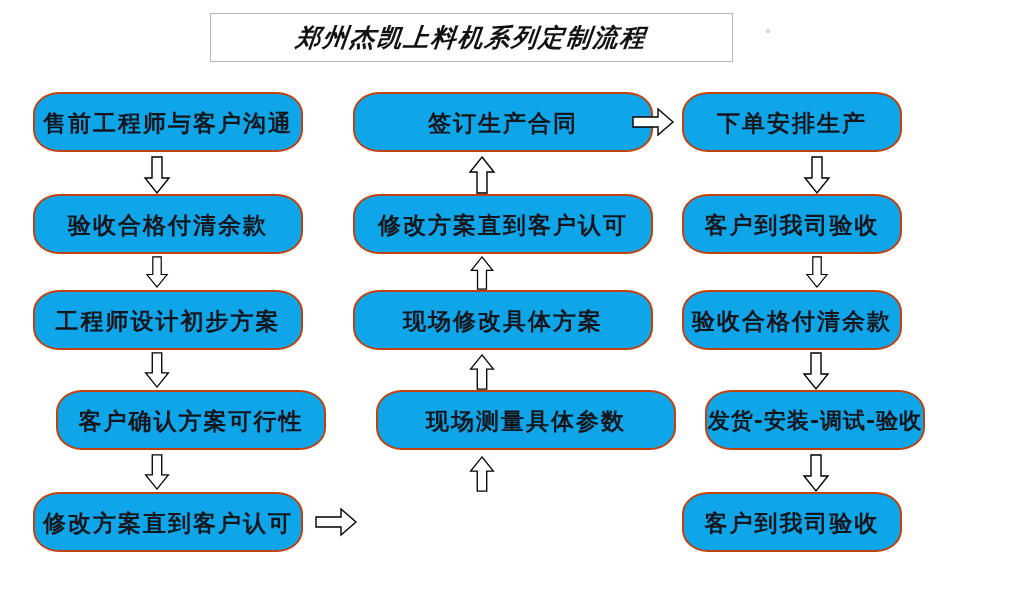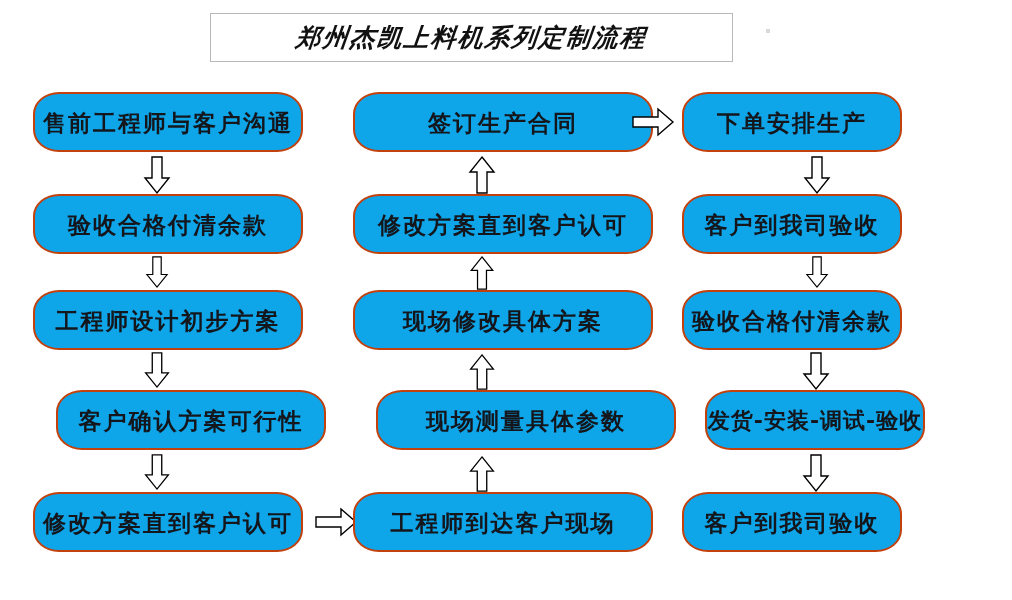--- a/index.html
+++ b/index.html
@@ -156,23 +156,20 @@
   </div>
   <div class="node col-mid row2">
     <span class="node-label">修改方案直到客户认可</span>
   </div>
   <div class="node col-mid row3">
     <span class="node-label">现场修改具体方案</span>
   </div>
   <div class="node col-mid row4">
     <span class="node-label">现场测量具体参数</span>
   </div>
-  <div class="node col-mid row5">
-    <span class="node-label">工程师到达客户现场</span>
-  </div>
 
   <svg class="arrow" style="left:469px; top:456px;" width="26" height="36" viewBox="0 0 26 38">
     <polygon points="13,1 25,16 18,16 18,37 8,37 8,16 1,16"></polygon>
   </svg>
   <svg class="arrow" style="left:469px; top:354px;" width="26" height="36" viewBox="0 0 26 38">
     <polygon points="13,1 25,16 18,16 18,37 8,37 8,16 1,16"></polygon>
   </svg>
   <svg class="arrow" style="left:469px; top:256px;" width="26" height="34" viewBox="0 0 26 38">
     <polygon points="13,1 25,16 18,16 18,37 8,37 8,16 1,16"></polygon>
   </svg>

